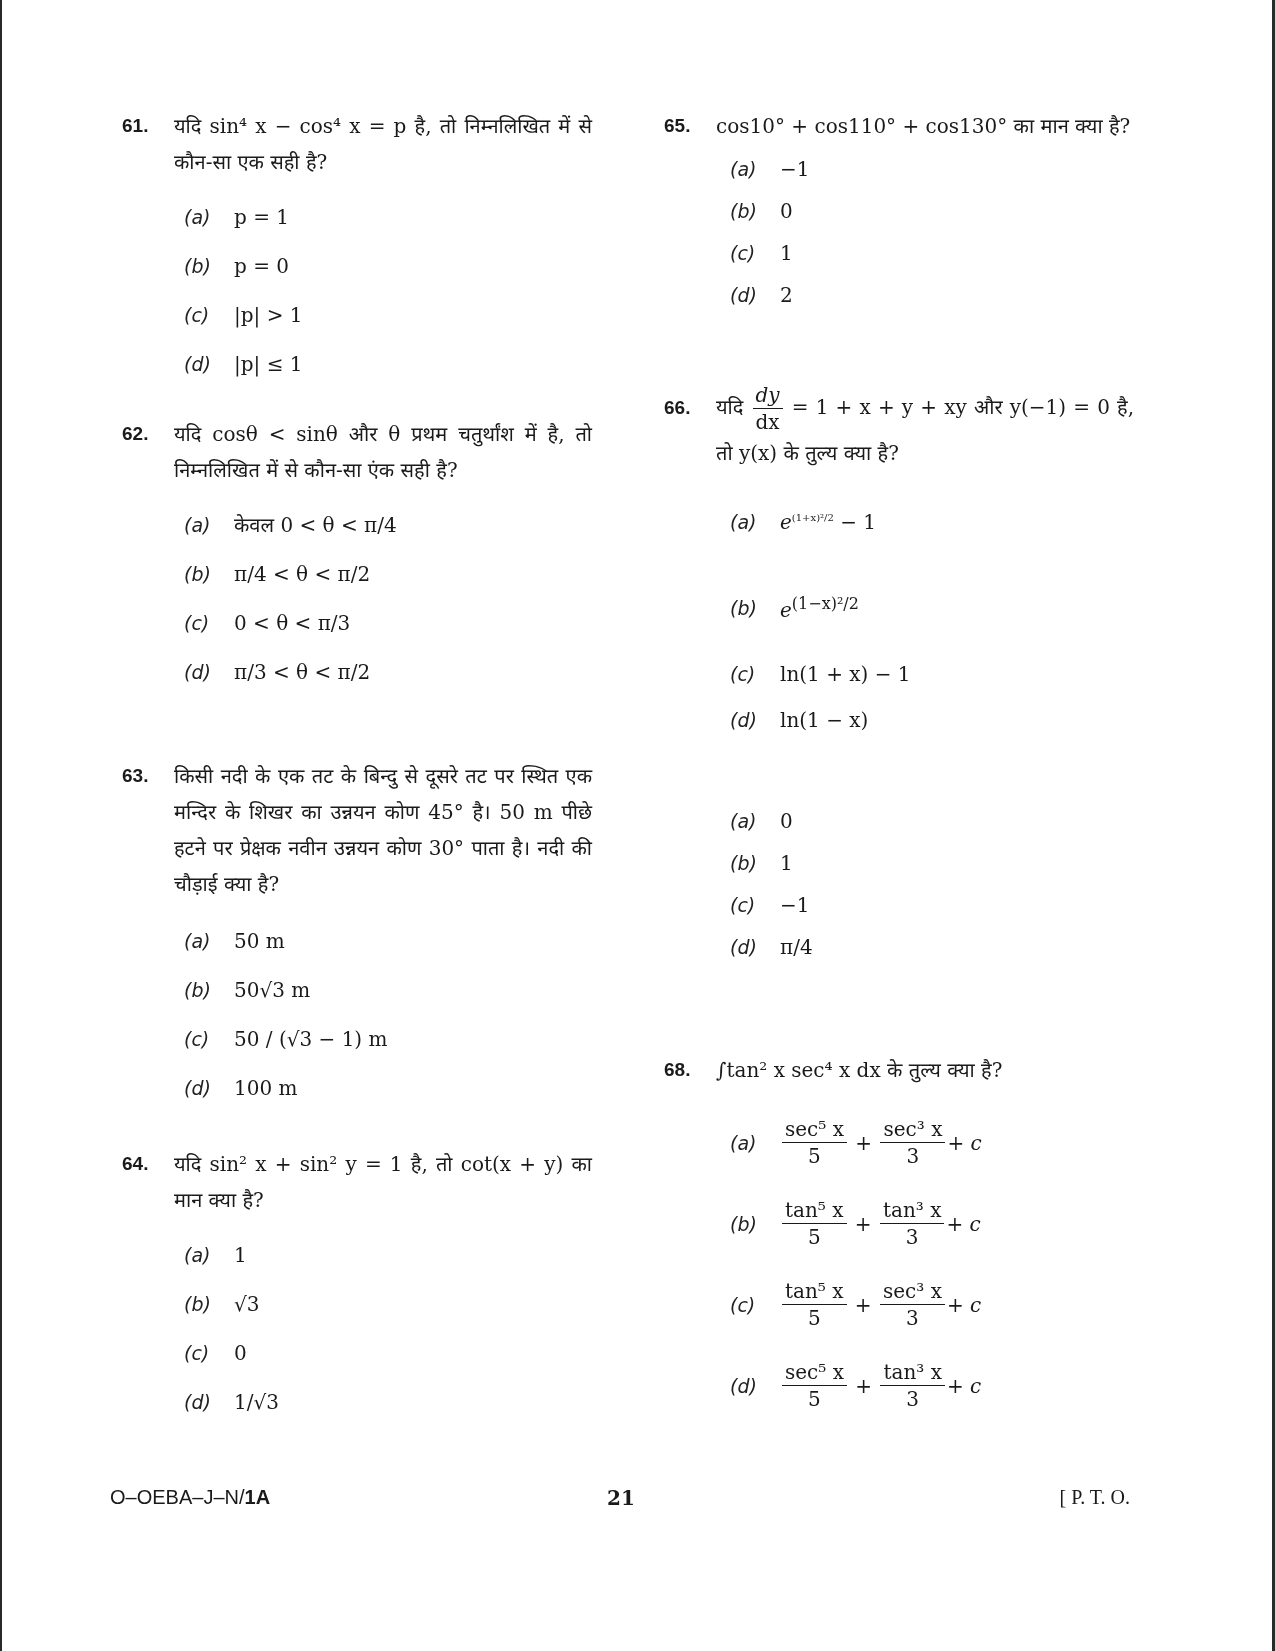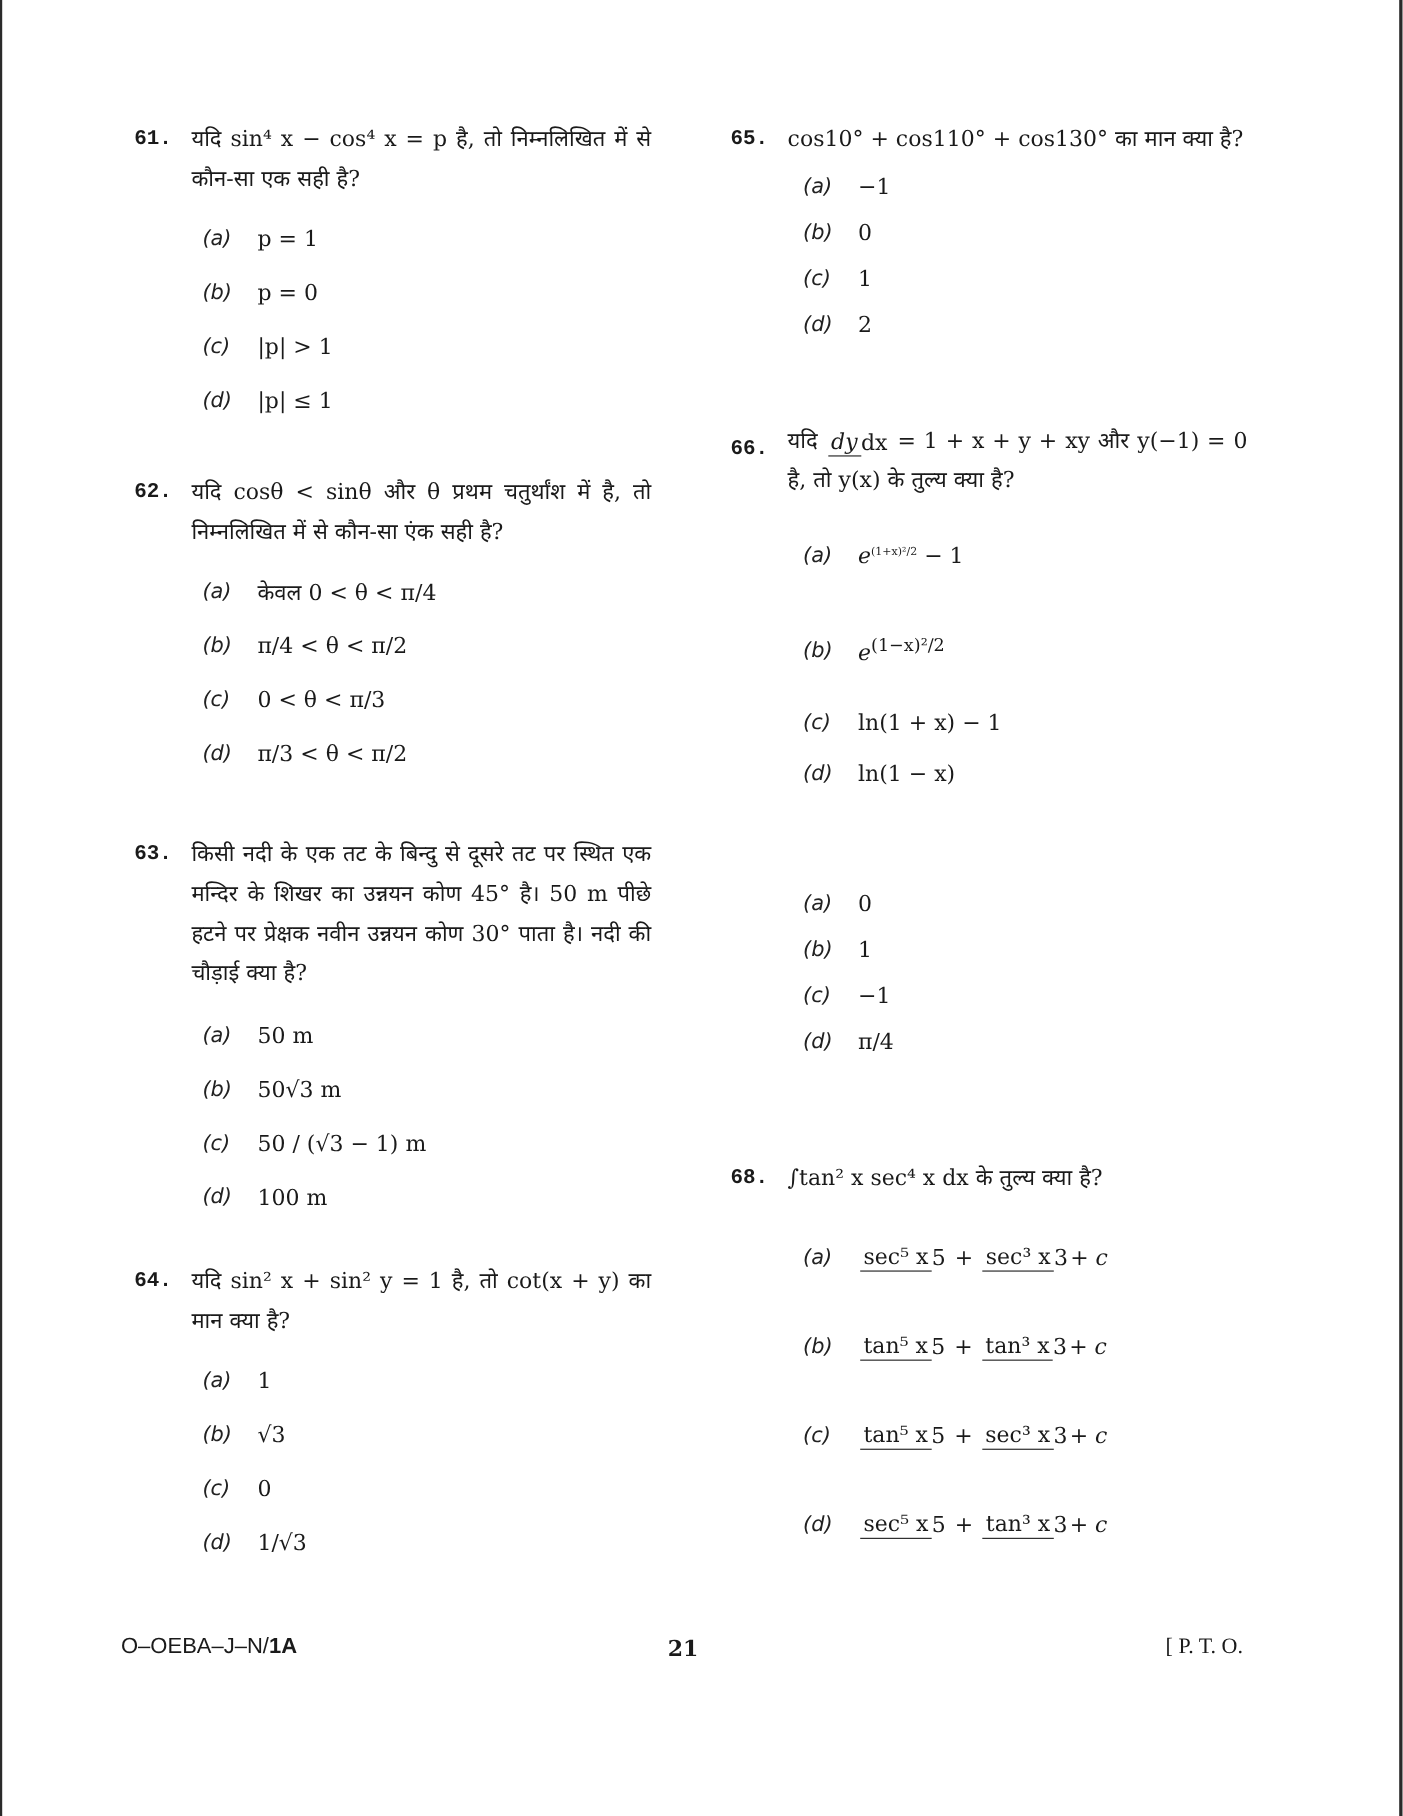--- a/index.html
+++ b/index.html
@@ -7,27 +7,27 @@
     width: 1275px; height: 1651px; background: #ffffff; position: relative; overflow: hidden;
     font-family: "DejaVu Serif", "Liberation Serif", serif; color: #1a1a1a;
   }
   .page-border-left { position: absolute; left: 0; top: 0; width: 2px; height: 1651px; background: #2a2a2a; }
   .page-border-right { position: absolute; right: 0; top: 0; width: 3px; height: 1651px; background: #2a2a2a; }
   .col { position: absolute; top: 108px; width: 470px; }
   .col-left { left: 122px; }
   .col-right { left: 664px; }
   .question { position: absolute; left: 0; width: 470px; }
   .q-head { display: flex; align-items: flex-start; font-size: 20px; line-height: 36px; }
-  .q-num { font-weight: bold; width: 52px; flex: 0 0 52px; font-family: Liberation Mono, monospace; font-size: 19px; }
+  .q-num { font-weight: bold; width: 52px; flex: 0 0 52px; font-family: Liberation Sans, sans-serif; font-size: 19px; }
   .q-text { flex: 1; text-align: justify; }
   .opts { margin-top: 10px; margin-left: 62px; }
   .opt { display: flex; align-items: center; font-size: 20px; height: 49px; }
   .opt-label { font-style: italic; font-family: "DejaVu Sans", sans-serif; font-size: 19px; width: 50px; flex: 0 0 50px; color: #222; }
   .opt-text { white-space: nowrap; }
-  .frac { display: inline-flex; flex-direction: row; align-items: center; vertical-align: middle; margin: 0 2px; }
+  .frac { display: inline-flex; flex-direction: column; align-items: center; vertical-align: middle; margin: 0 2px; }
   .frac .num { border-bottom: 1.5px solid #1a1a1a; padding: 0 3px; line-height: 26px; }
   .frac .den { line-height: 26px; }
   .footer { position: absolute; top: 1486px; left: 110px; width: 1020px; font-size: 20px; font-weight: bold; }
   .footer .code { position: absolute; left: 0; font-family: "Liberation Sans", sans-serif; font-weight: normal; }
   .footer .code b { font-weight: bold; margin-top: 24px; }
   .footer .pageno { position: absolute; left: 497px; }
   .footer .pto { position: absolute; right: 0; font-weight: normal; font-family: "Liberation Serif", serif; }
 </style>
 </head>
 <body>
@@ -55,21 +55,21 @@
           <span class="opt-label">(c)</span>
           <span class="opt-text">|p| &gt; 1</span>
         </div>
       <div class="opt">
           <span class="opt-label">(d)</span>
           <span class="opt-text">|p| ≤ 1</span>
         </div>
     </div>
   </div>
 
-  <div class="question" style="top:321px">
+  <div class="question" style="top:308px">
     <div class="q-head">
       <span class="q-num">62.</span>
       <span class="q-text">यदि cosθ &lt; sinθ और θ प्रथम चतुर्थांश में है, तो निम्नलिखित में से कौन-सा एंक सही है?</span>
     </div>
     <div class="opts" style="margin-top:12px">
       <div class="opt">
           <span class="opt-label">(a)</span>
           <span class="opt-text">केवल 0 &lt; θ &lt; π/4</span>
         </div>
       <div class="opt">

